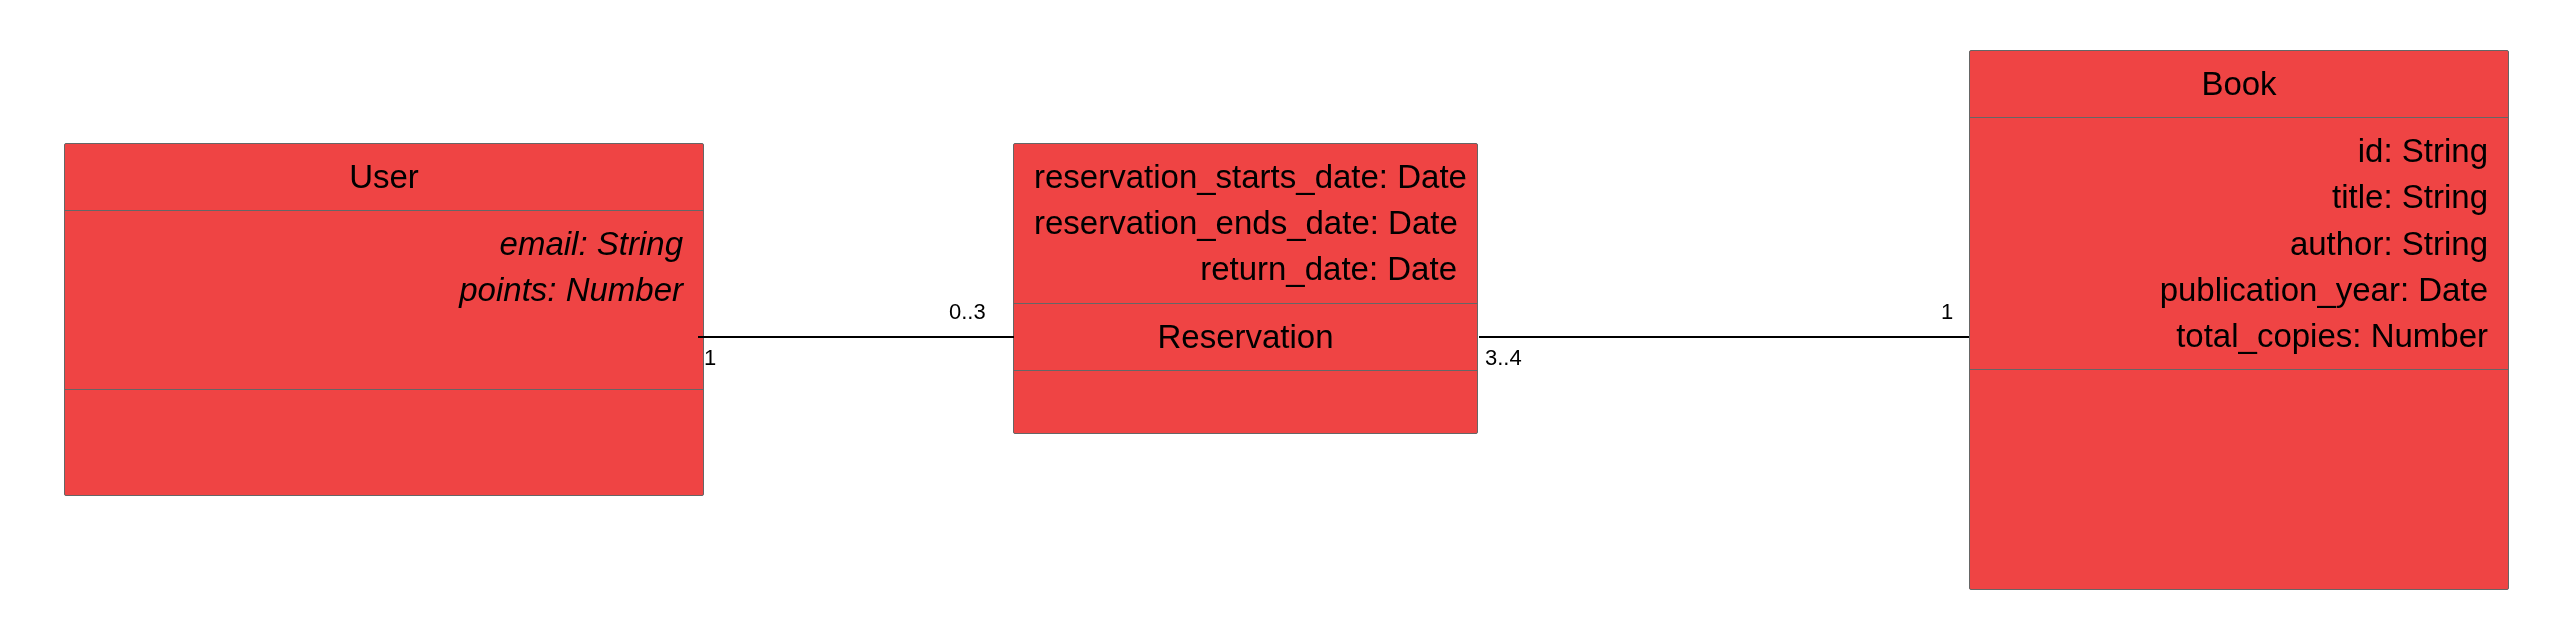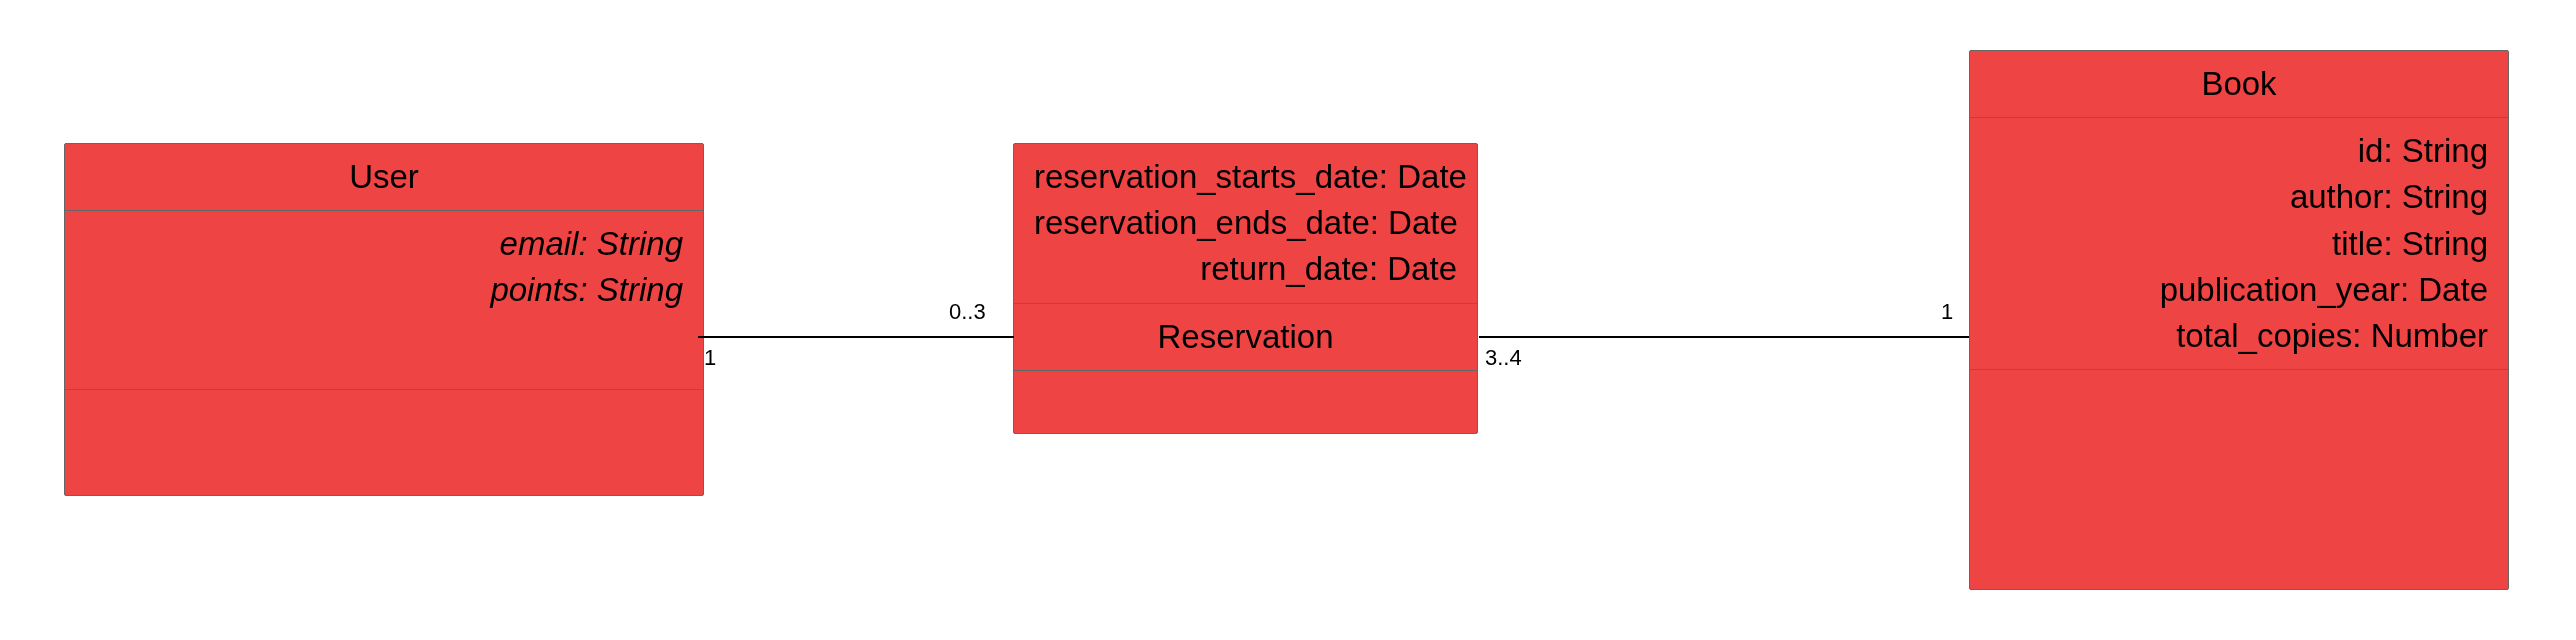--- a/index.html
+++ b/index.html
@@ -55,41 +55,41 @@
 </style>
 </head>
 <body>
 
 <div class="canvas">
 
   <div class="class-box" style="left:64px; top:143px; width:640px; height:353px;">
     <div class="section title">User</div>
     <div class="section attrs" style="min-height:158px;font-style:italic;">
       <div class="attr-line">email: String</div>
-      <div class="attr-line">points: String</div>
+      <div class="attr-line">points: Number</div>
     </div>
     <div class="section ops"></div>
   </div>
 
   <div class="class-box" style="left:1013px; top:143px; width:465px; height:291px;">
     <div class="section attrs">
       <div class="attr-line">reservation_starts_date: Date</div>
       <div class="attr-line">reservation_ends_date: Date</div>
       <div class="attr-line">return_date: Date</div>
     </div>
     <div class="section title">Reservation</div>
     <div class="section ops"></div>
   </div>
 
   <div class="class-box" style="left:1969px; top:50px; width:540px; height:540px;">
     <div class="section title">Book</div>
     <div class="section attrs">
       <div class="attr-line">id: String</div>
+      <div class="attr-line">title: String</div>
       <div class="attr-line">author: String</div>
-      <div class="attr-line">title: String</div>
       <div class="attr-line">publication_year: Date</div>
       <div class="attr-line">total_copies: Number</div>
     </div>
     <div class="section ops"></div>
   </div>
 
   <div class="connector" style="left:698px; top:336px; width:316px;"></div>
   <div class="mult" style="left:704px; top:347px;">1</div>
   <div class="mult" style="left:949px; top:301px;">0..3</div>
 

